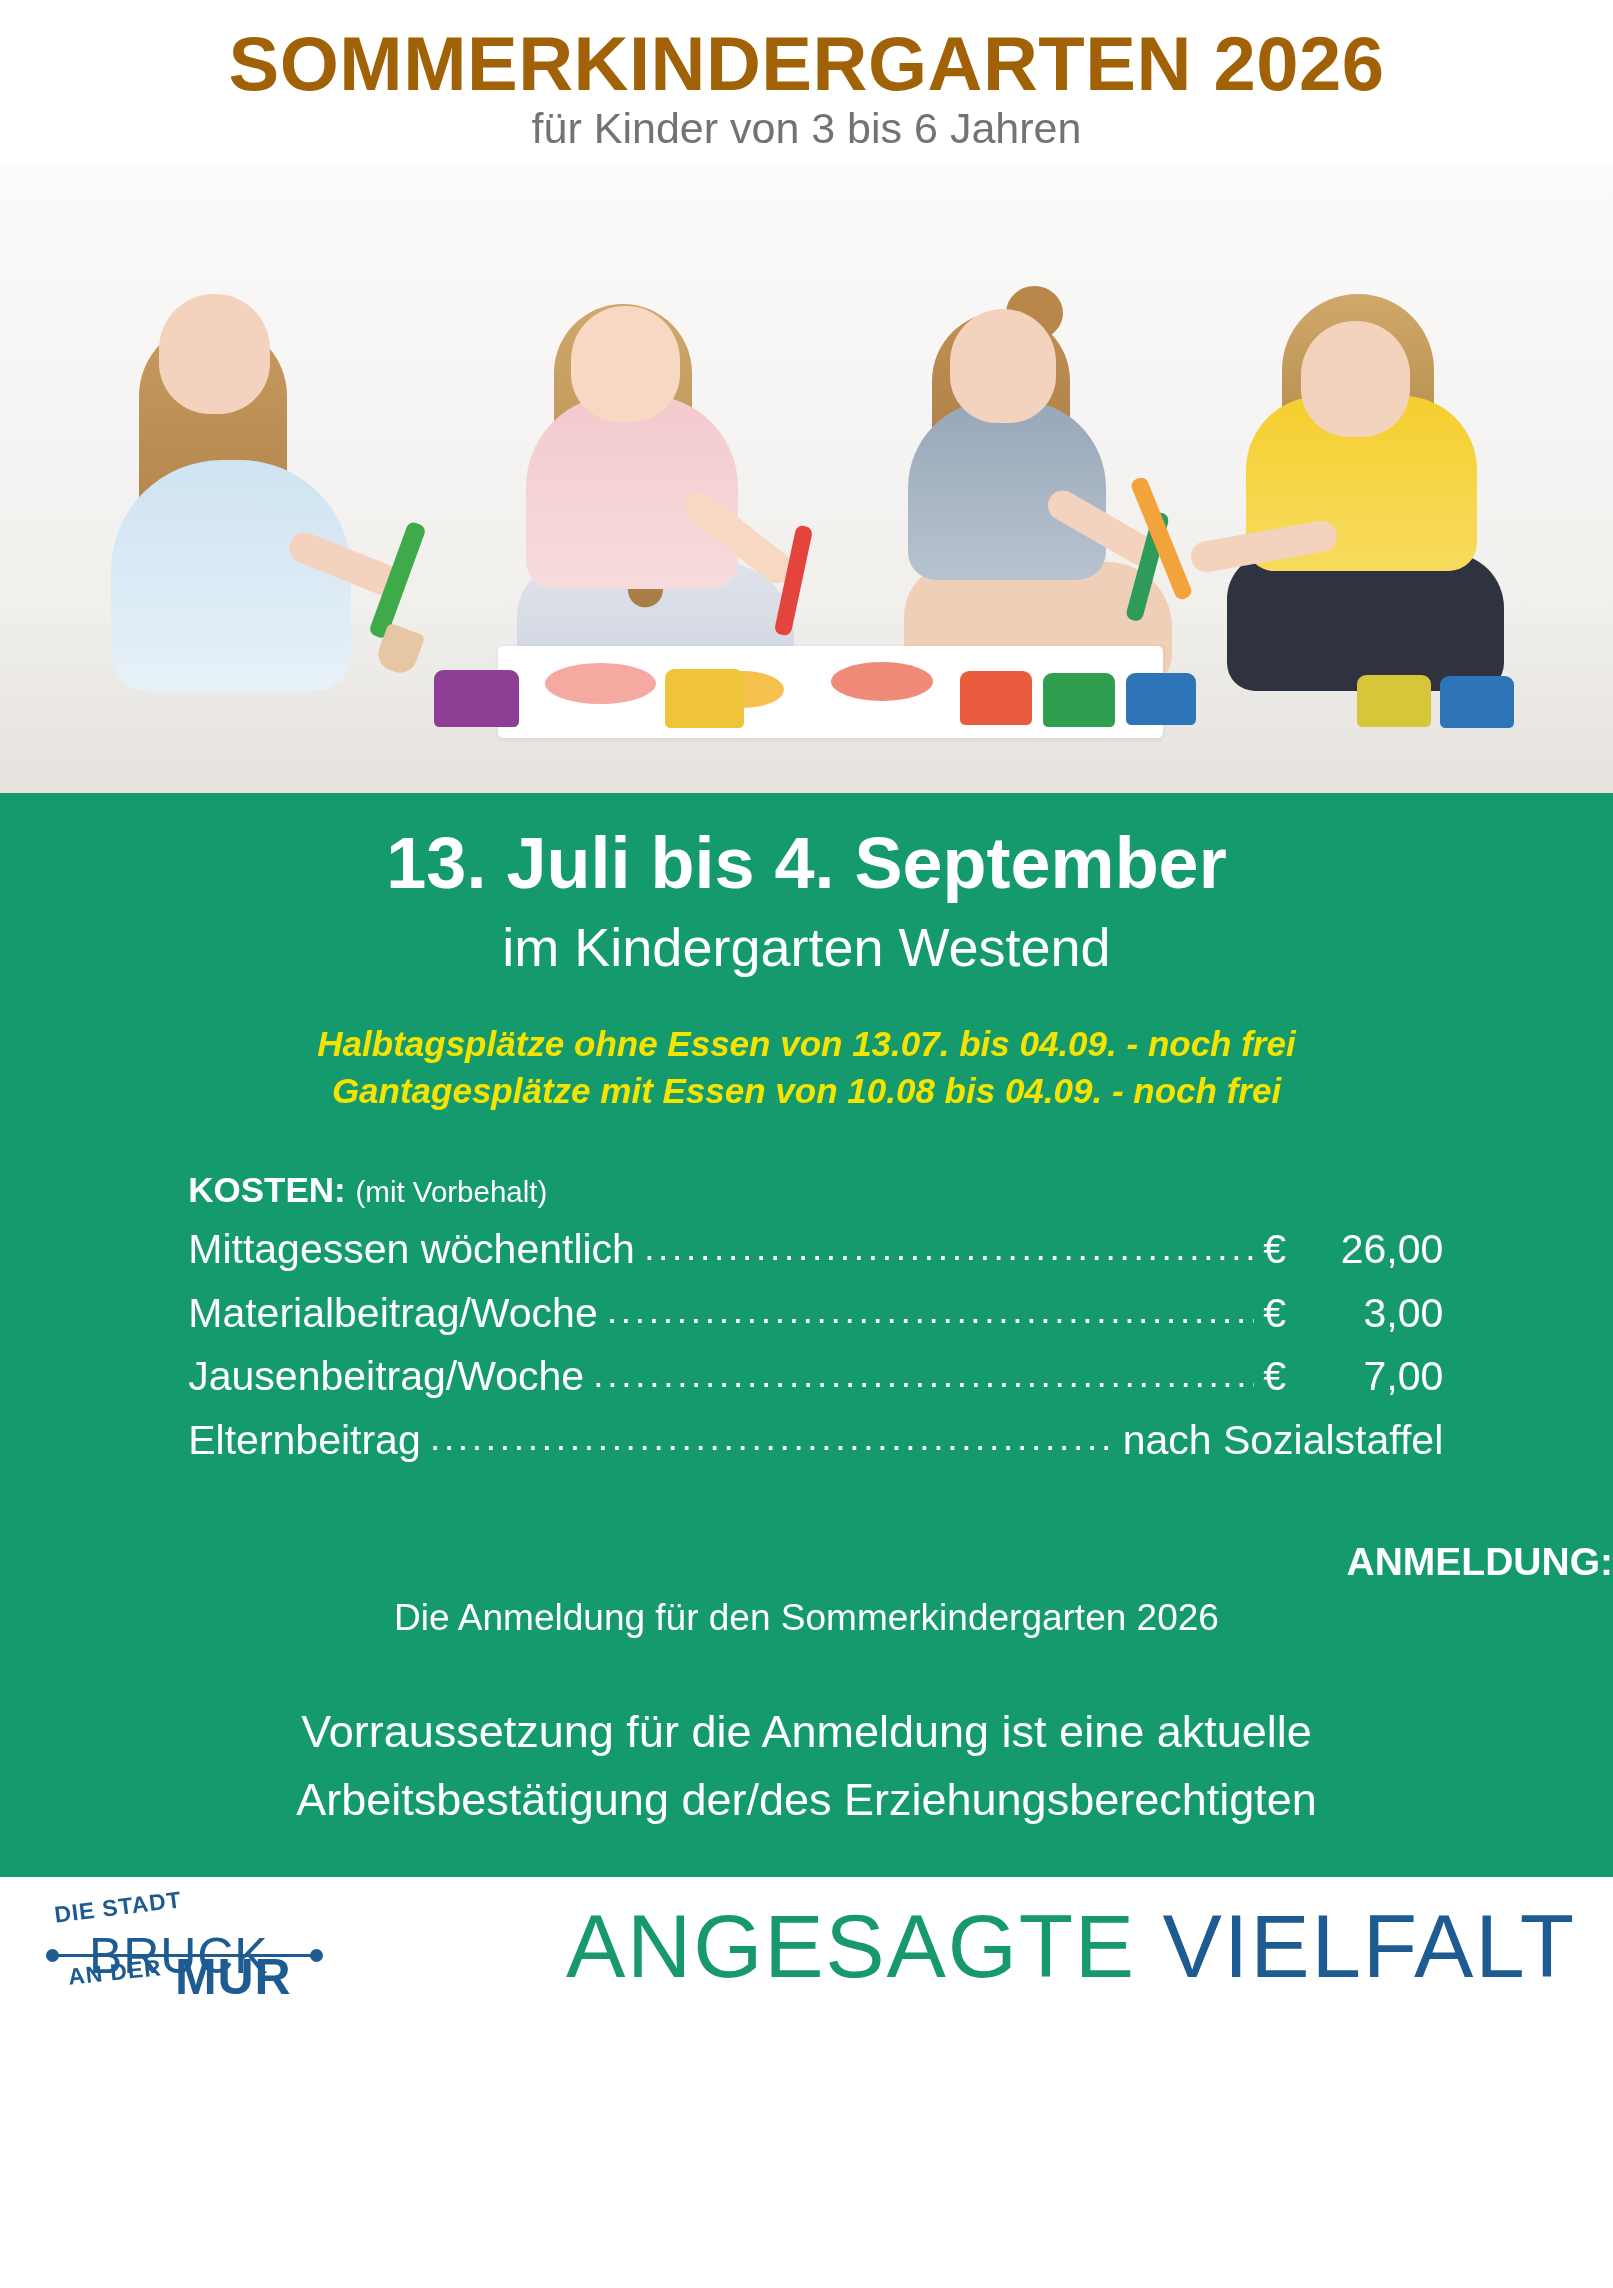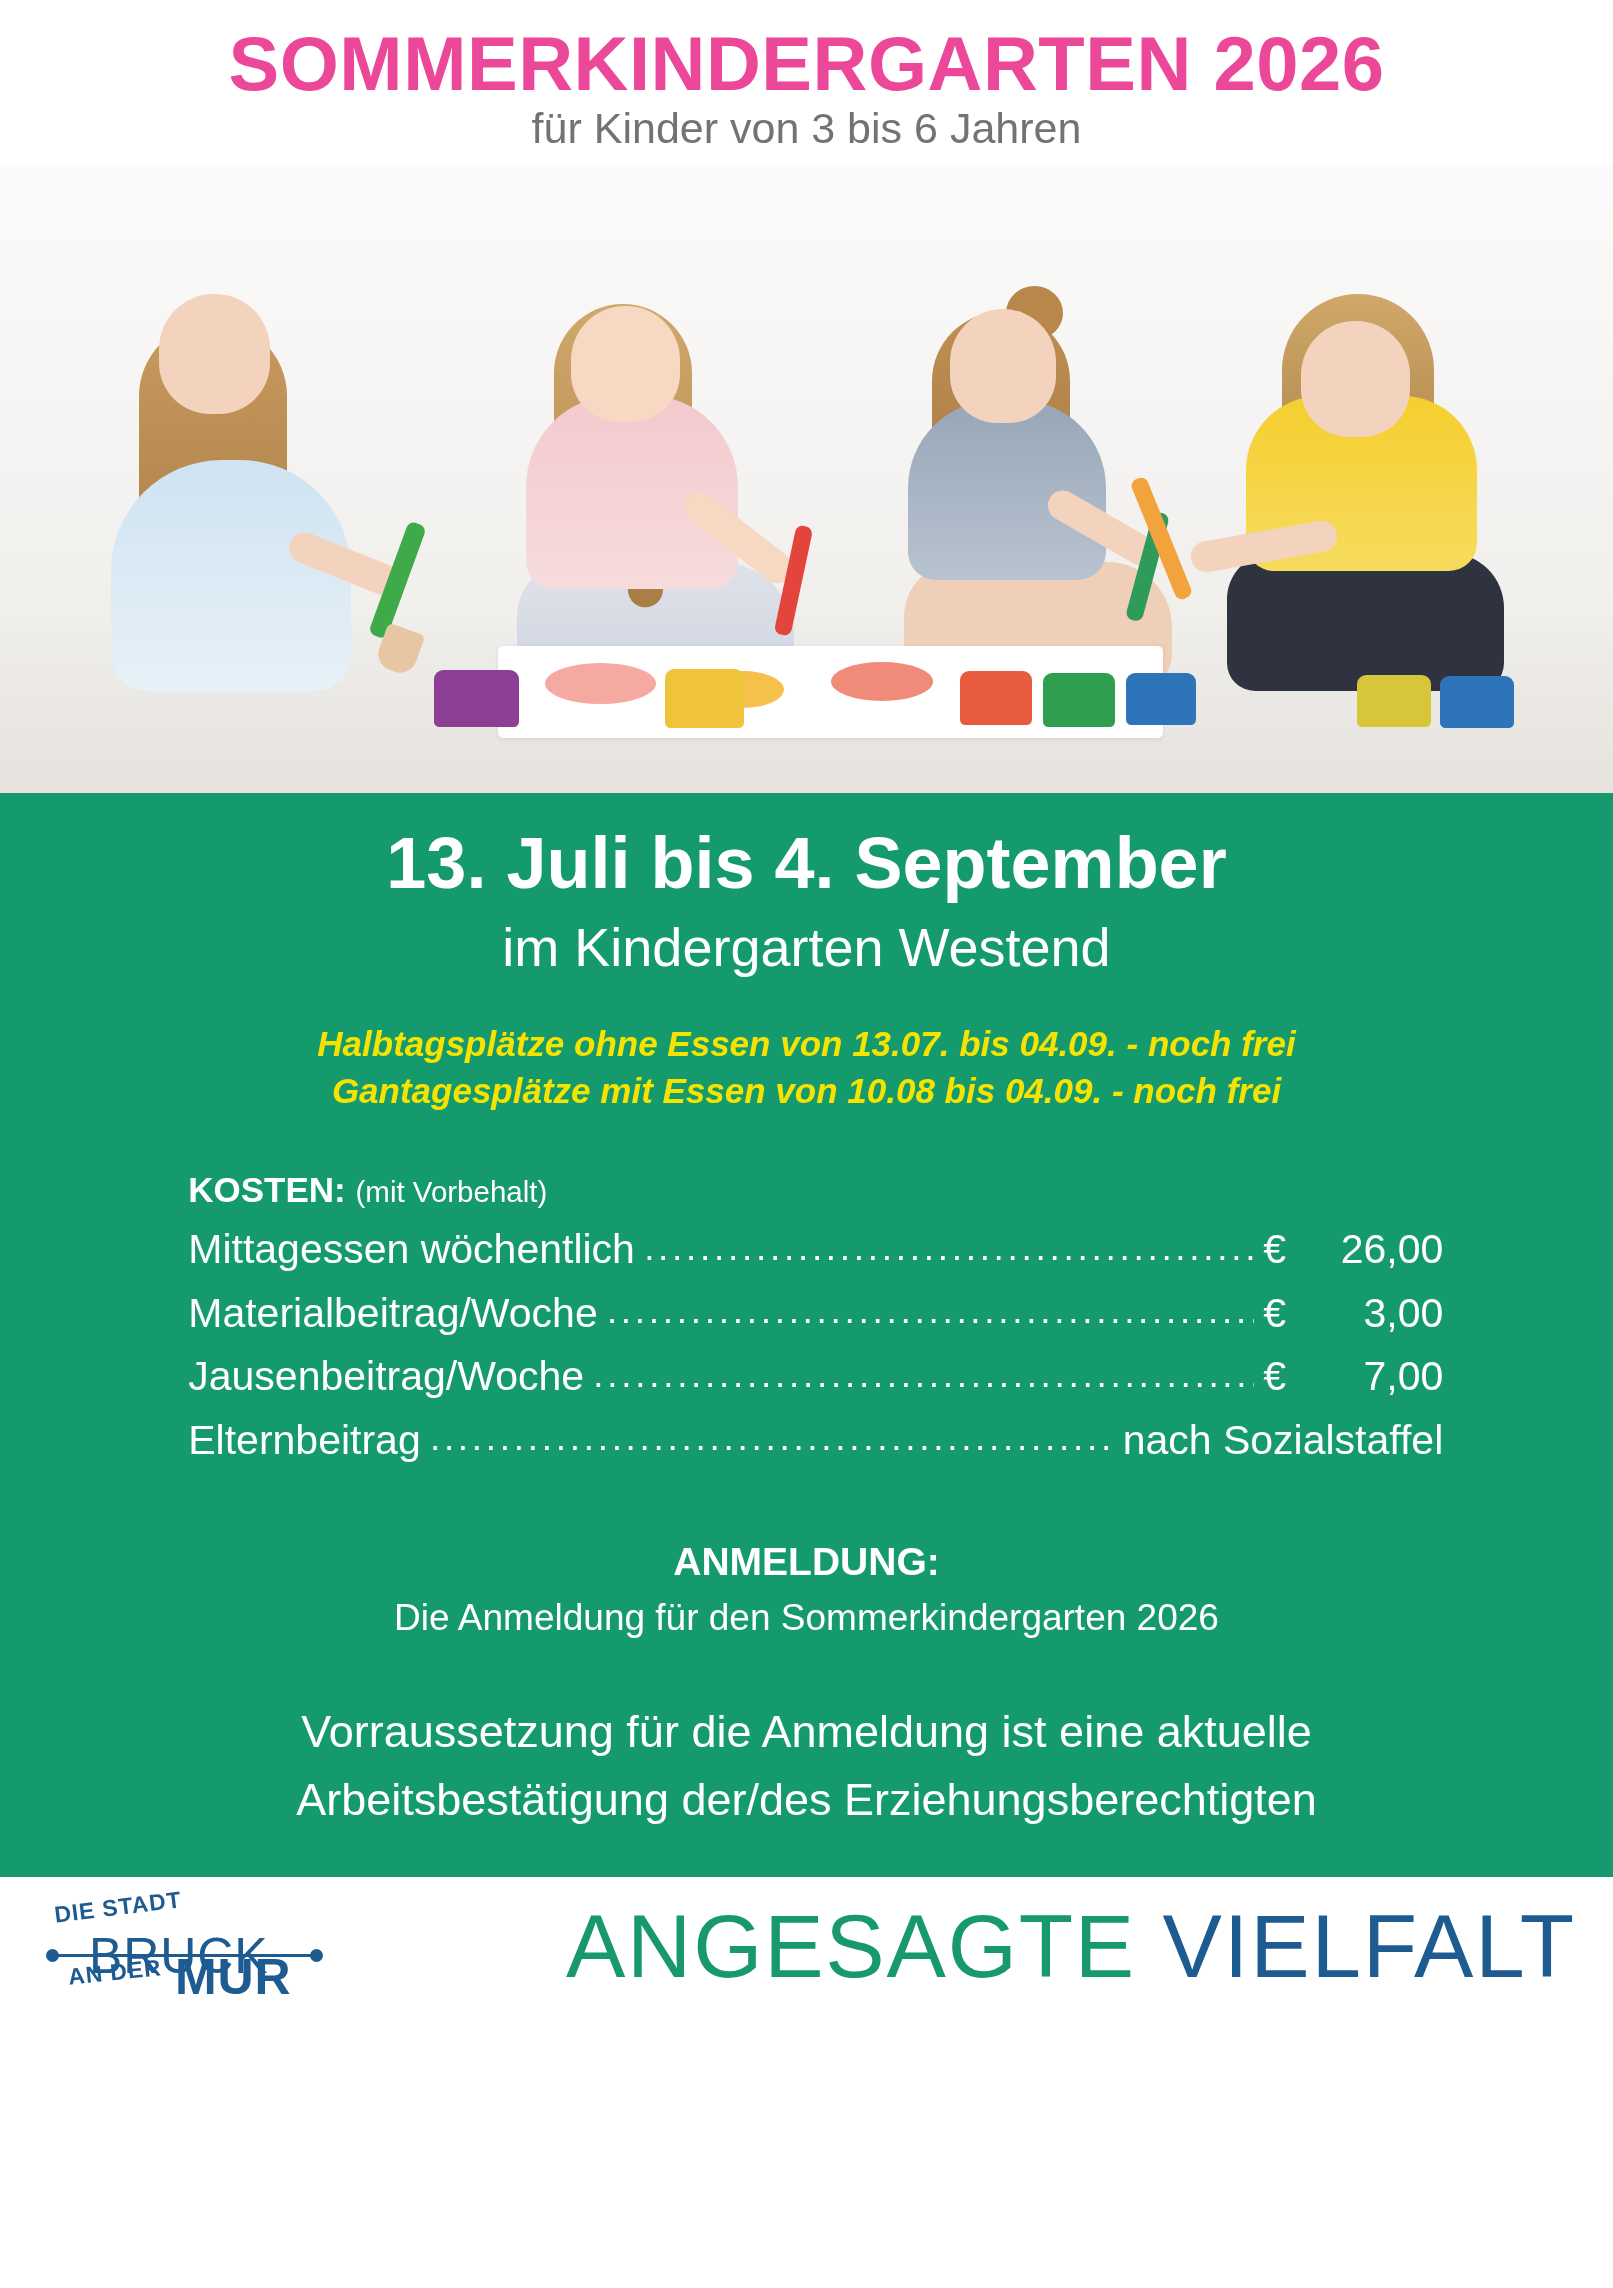--- a/index.html
+++ b/index.html
@@ -15,21 +15,21 @@
     position: relative;
   }
 
   
   .header {
     background: #ffffff;
     padding-top: 26px;
     text-align: center;
   }
   .poster-title {
-    color: #ec4899;
+    color: #a16207;
     font-size: 76px;
     font-weight: bold;
     letter-spacing: 0.5px;
     line-height: 1.0;
     margin: 0;
     white-space: nowrap;
   }
   .poster-subtitle {
     color: #737373;
     font-size: 43px;
@@ -307,21 +307,21 @@
   }
   .cost-row .cur { flex: 0 0 auto; width: 42px; text-align: left; }
   .cost-row .amt { flex: 0 0 auto; width: 138px; text-align: right; }
   .cost-row .free { flex: 0 0 auto; text-align: right; }
 
   .anmeldung {
     margin-top: 70px;
     font-size: 37px;
     line-height: 1.45;
   }
-  .anmeldung .head { font-weight: bold; font-size: 39px; }
+  .anmeldung .head { font-weight: bold; font-size: 39px; text-align: right; }
   .anmeldung .hl {
     color: #f6e400;
     font-weight: bold;
     text-decoration: underline;
   }
   .precond {
     margin-top: 54px;
     font-size: 45px;
     line-height: 1.5;
   }

